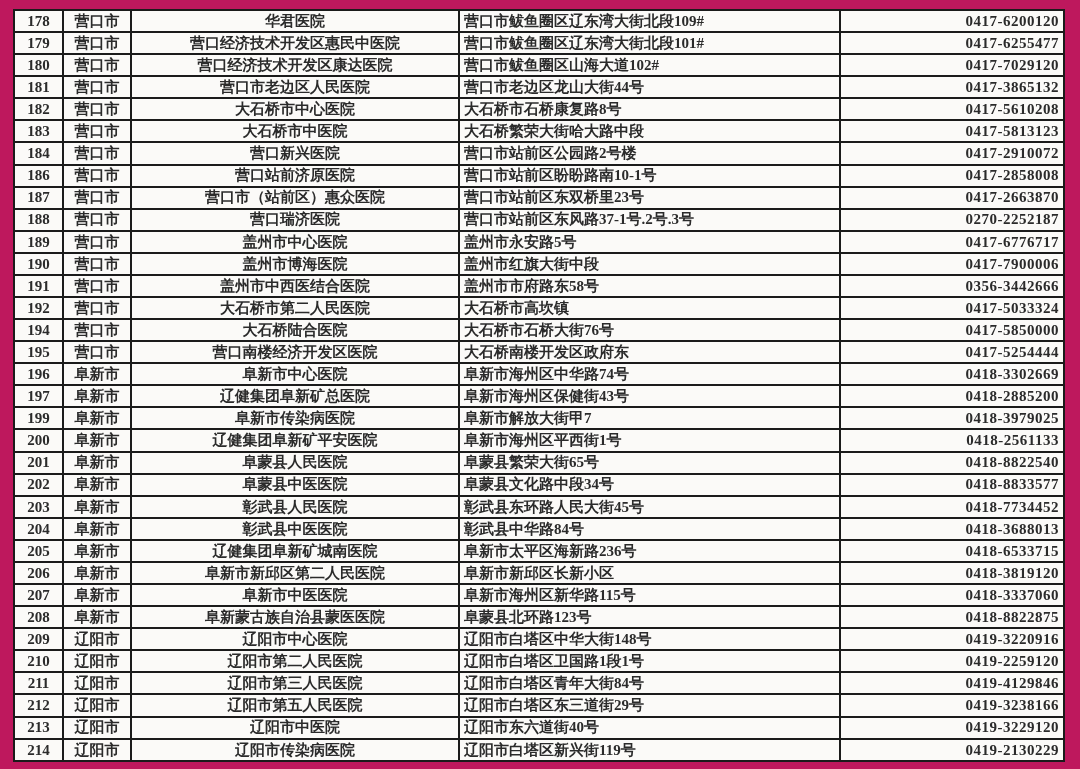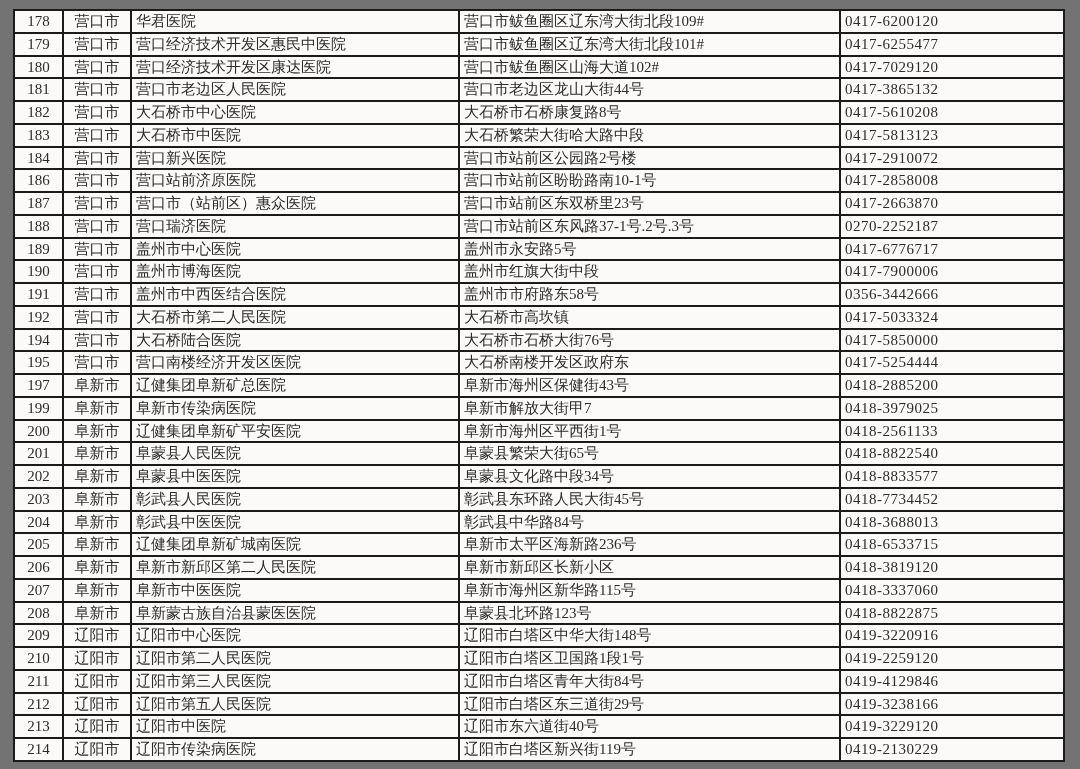--- a/index.html
+++ b/index.html
@@ -6,22 +6,23 @@
     margin: 0;
     padding: 0;
     background: #f3f1ee;
     font-family: "Liberation Serif", "DejaVu Serif", serif;
   }
   .page {
     width: 1080px;
     height: 769px;
     box-sizing: border-box;
     padding: 9px 17px 15px 13px;
-    background: #737373;
+    background: #be185d;
     overflow: hidden;
+    font-weight: bold;
   }
   table.hospital-table {
     width: 100%;
     height: 753px;
     border-collapse: collapse;
     table-layout: fixed;
     background: #fbfaf8;
   }
   table.hospital-table td {
     border: 2px solid #1b1b1b;
@@ -29,23 +30,23 @@
     height: 18px;
     font-size: 15px;
     line-height: 1.1;
     color: #2b2b2b;
     white-space: nowrap;
     overflow: hidden;
     vertical-align: middle;
   }
   td.col-no    { text-align: center; font-family: "Liberation Serif", serif; }
   td.col-city  { text-align: center; }
-  td.col-name  { text-align: left; }
+  td.col-name  { text-align: center; }
   td.col-addr  { text-align: left; padding-left: 6px; }
-  td.col-phone { text-align: left; letter-spacing: 0.5px; margin-left: 44px; }
+  td.col-phone { text-align: right; letter-spacing: 0.5px; margin-left: 44px; }
 </style>
 </head>
 <body>
 
 <div class="page">
   <table class="hospital-table">
     <colgroup>
       <col style="width: 49px">
       <col style="width: 68px">
       <col style="width: 328px">
@@ -159,20 +160,27 @@
           <td class="col-phone">0417-5850000</td>
         </tr>
         <tr>
           <td class="col-no">195</td>
           <td class="col-city">营口市</td>
           <td class="col-name">营口南楼经济开发区医院</td>
           <td class="col-addr">大石桥南楼开发区政府东</td>
           <td class="col-phone">0417-5254444</td>
         </tr>
         <tr>
+          <td class="col-no">196</td>
+          <td class="col-city">阜新市</td>
+          <td class="col-name">阜新市中心医院</td>
+          <td class="col-addr">阜新市海州区中华路74号</td>
+          <td class="col-phone">0418-3302669</td>
+        </tr>
+        <tr>
           <td class="col-no">197</td>
           <td class="col-city">阜新市</td>
           <td class="col-name">辽健集团阜新矿总医院</td>
           <td class="col-addr">阜新市海州区保健街43号</td>
           <td class="col-phone">0418-2885200</td>
         </tr>
         <tr>
           <td class="col-no">199</td>
           <td class="col-city">阜新市</td>
           <td class="col-name">阜新市传染病医院</td>

